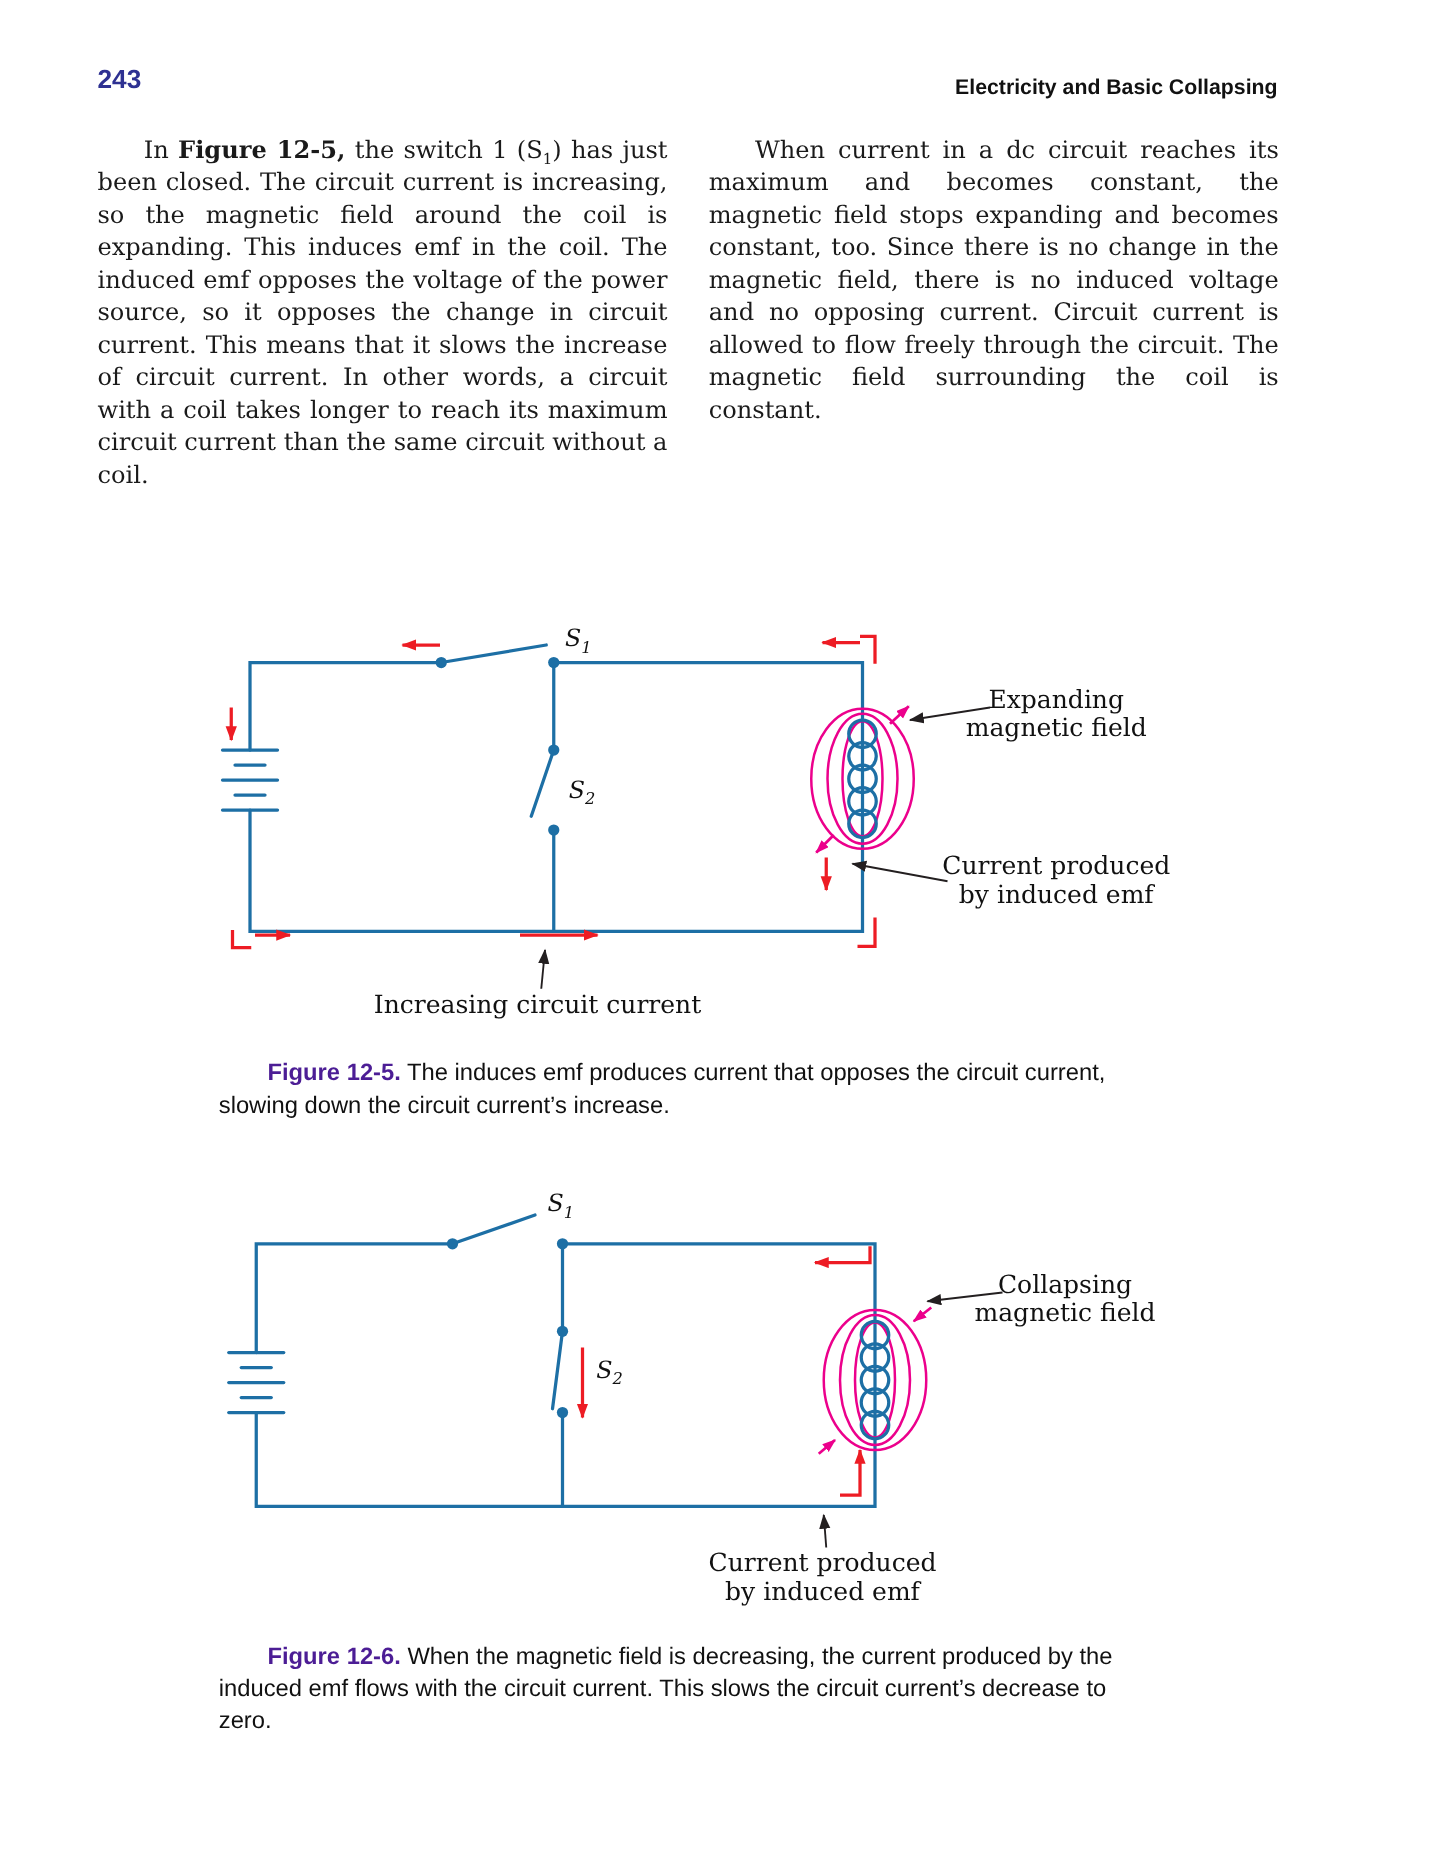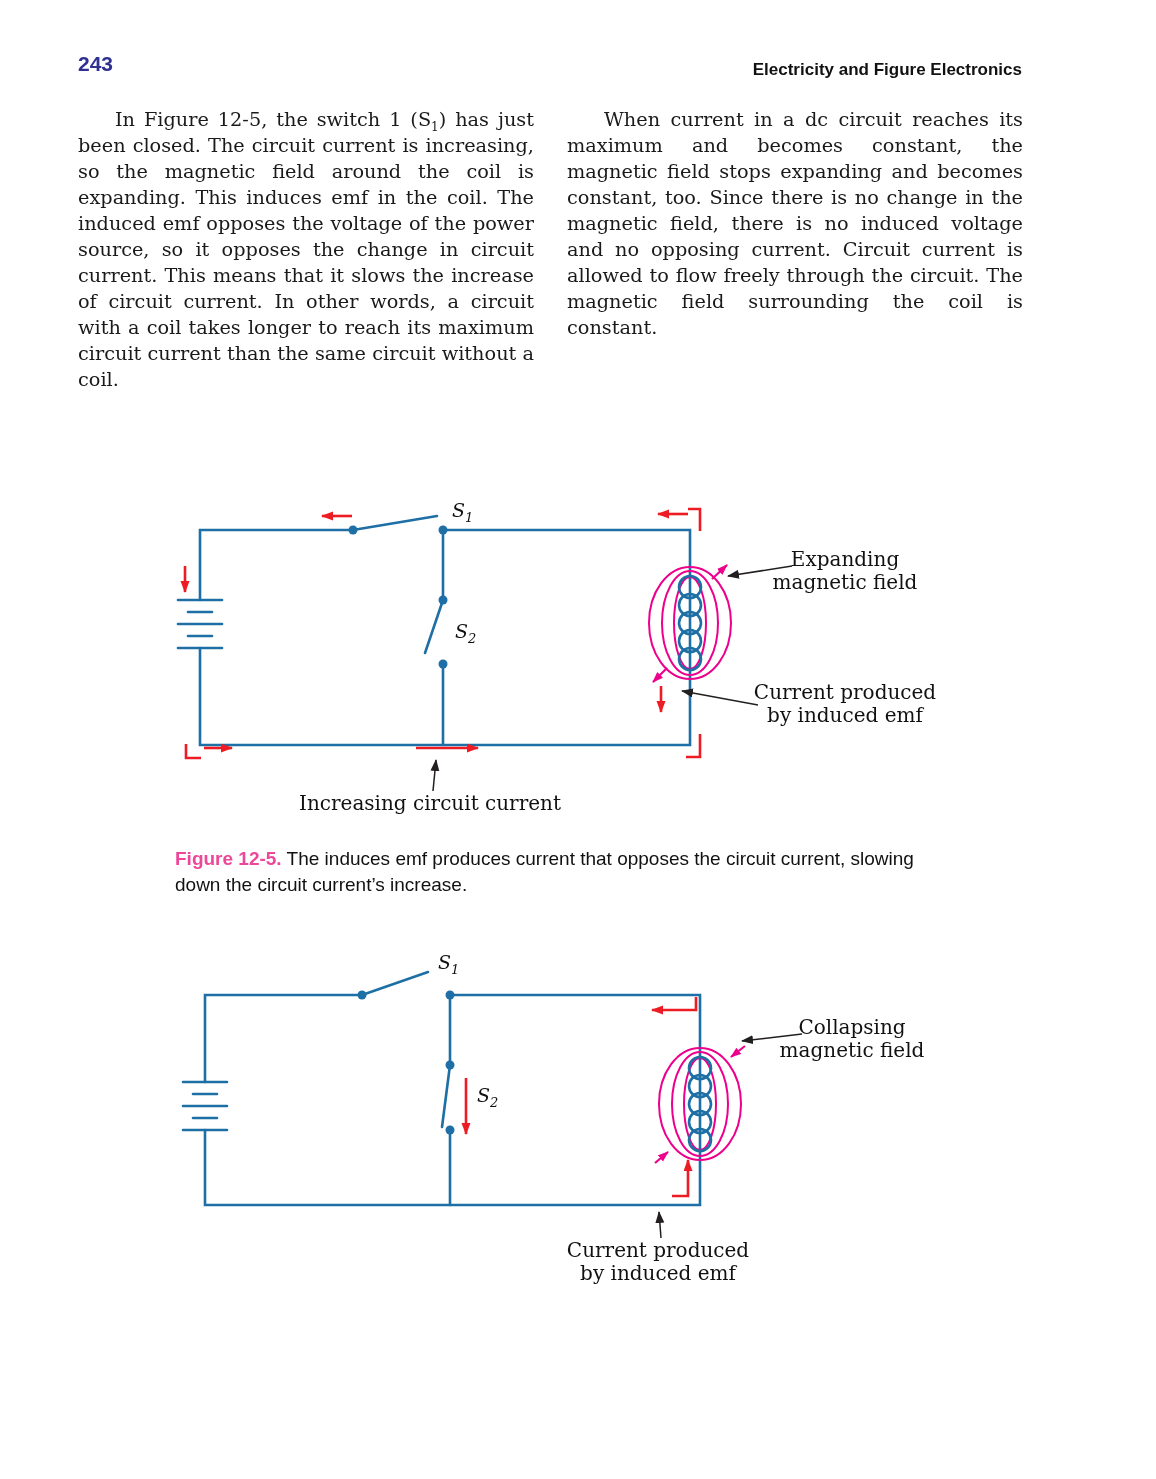--- a/index.html
+++ b/index.html
@@ -7,43 +7,43 @@
         font-family:"DejaVu Serif",serif;color:#1a1a1a;}
   .pagenum{position:absolute;left:78px;top:52px;font-family:"Liberation Sans",sans-serif;
            font-weight:bold;font-size:21px;color:#2e3192;}
   .runhead{position:absolute;left:520px;top:60px;width:502px;text-align:right;
            font-family:"Liberation Sans",sans-serif;font-weight:bold;font-size:17px;color:#111;}
   .col{position:absolute;top:107px;width:456px;font-size:19.3px;line-height:26px;text-align:justify;}
   #col1{left:78px;}
   #col2{left:567px;}
   .col p{margin:0;}
   .col p.indent{text-indent:37px;}
-  .col b{font-weight:normal;}
+  .col b{font-weight:bold;}
   sub{font-size:12px;line-height:0;}
   .caption{position:absolute;font-family:"Liberation Sans",sans-serif;font-size:19px;
            line-height:25.5px;color:#111;text-align:left;}
-  .cap-label{color:#ec4899;font-weight:bold;}
+  .cap-label{color:#4c1d95;font-weight:bold;margin-left:39px;}
   svg.diagram{position:absolute;left:0;top:0;width:1156px;height:1479px;}
   .wire{stroke:#1d6fa5;stroke-width:2.6;fill:none;stroke-linecap:round;}
   .dot{fill:#1d6fa5;stroke:none;}
   .field{stroke:#ec008c;stroke-width:2;fill:none;}
   .mag{stroke:#ec008c;stroke-width:2.2;fill:none;}
   .redline{stroke:#ed1c24;stroke-width:2.6;fill:none;}
   .blackline{stroke:#231f20;stroke-width:1.5;fill:none;}
   .dlabel{font-family:"DejaVu Serif",serif;font-size:20px;fill:#111;}
   .slabel{font-family:"DejaVu Serif",serif;font-style:italic;font-size:19px;fill:#111;}
   .ssub{font-size:13px;}
 </style>
 </head>
 <body>
 
 <div class="page">
 
   <div class="pagenum">243</div>
-  <div class="runhead">Electricity and Figure Electronics</div>
+  <div class="runhead">Electricity and Basic Collapsing</div>
 
   <div class="col" id="col1">
     <p class="indent"><span>In </span><b>Figure 12-5,</b><span> the switch 1 (S</span><sub>1</sub><span>) has just been closed. The circuit current is increasing, so the magnetic field around the coil is expanding. This induces emf in the coil. The induced emf opposes the voltage of the power source, so it opposes the change in circuit current. This means that it slows the increase of circuit current. In other words, a circuit with a coil takes longer to reach its maximum circuit current than the same circuit without a coil.</span></p>
   </div>
 
   <div class="col" id="col2">
     <p class="indent"><span>When current in a dc circuit reaches its maximum and becomes constant, the magnetic field stops expanding and becomes constant, too. Since there is no change in the magnetic field, there is no induced voltage and no opposing current. Circuit current is allowed to flow freely through the circuit. The magnetic field surrounding the coil is constant.</span></p>
   </div>
 
   <svg class="diagram" viewBox="0 0 1156 1479">
@@ -191,14 +191,15 @@
       <text class="slabel" x="477" y="1102"><tspan>S</tspan><tspan class="ssub" dy="5">2</tspan></text>
       <text class="dlabel" x="852" y="1034" text-anchor="middle">Collapsing</text>
       <text class="dlabel" x="852" y="1057" text-anchor="middle">magnetic field</text>
       <text class="dlabel" x="658" y="1257" text-anchor="middle">Current produced</text>
       <text class="dlabel" x="658" y="1280" text-anchor="middle">by induced emf</text>
     </g>
   </svg>
 
   <p class="caption" style="left:175px;top:827px;width:765px;"><b class="cap-label">Figure 12-5.</b><span> The induces emf produces current that opposes the circuit current, slowing down the circuit current’s increase.</span></p>
 
+  <p class="caption" style="left:175px;top:1294px;width:745px;"><b class="cap-label">Figure 12-6.</b><span> When the magnetic field is decreasing, the current produced by the induced emf flows with the circuit current. This slows the circuit current’s decrease to zero.</span></p>
 
 </div>
 
 </body></html>

